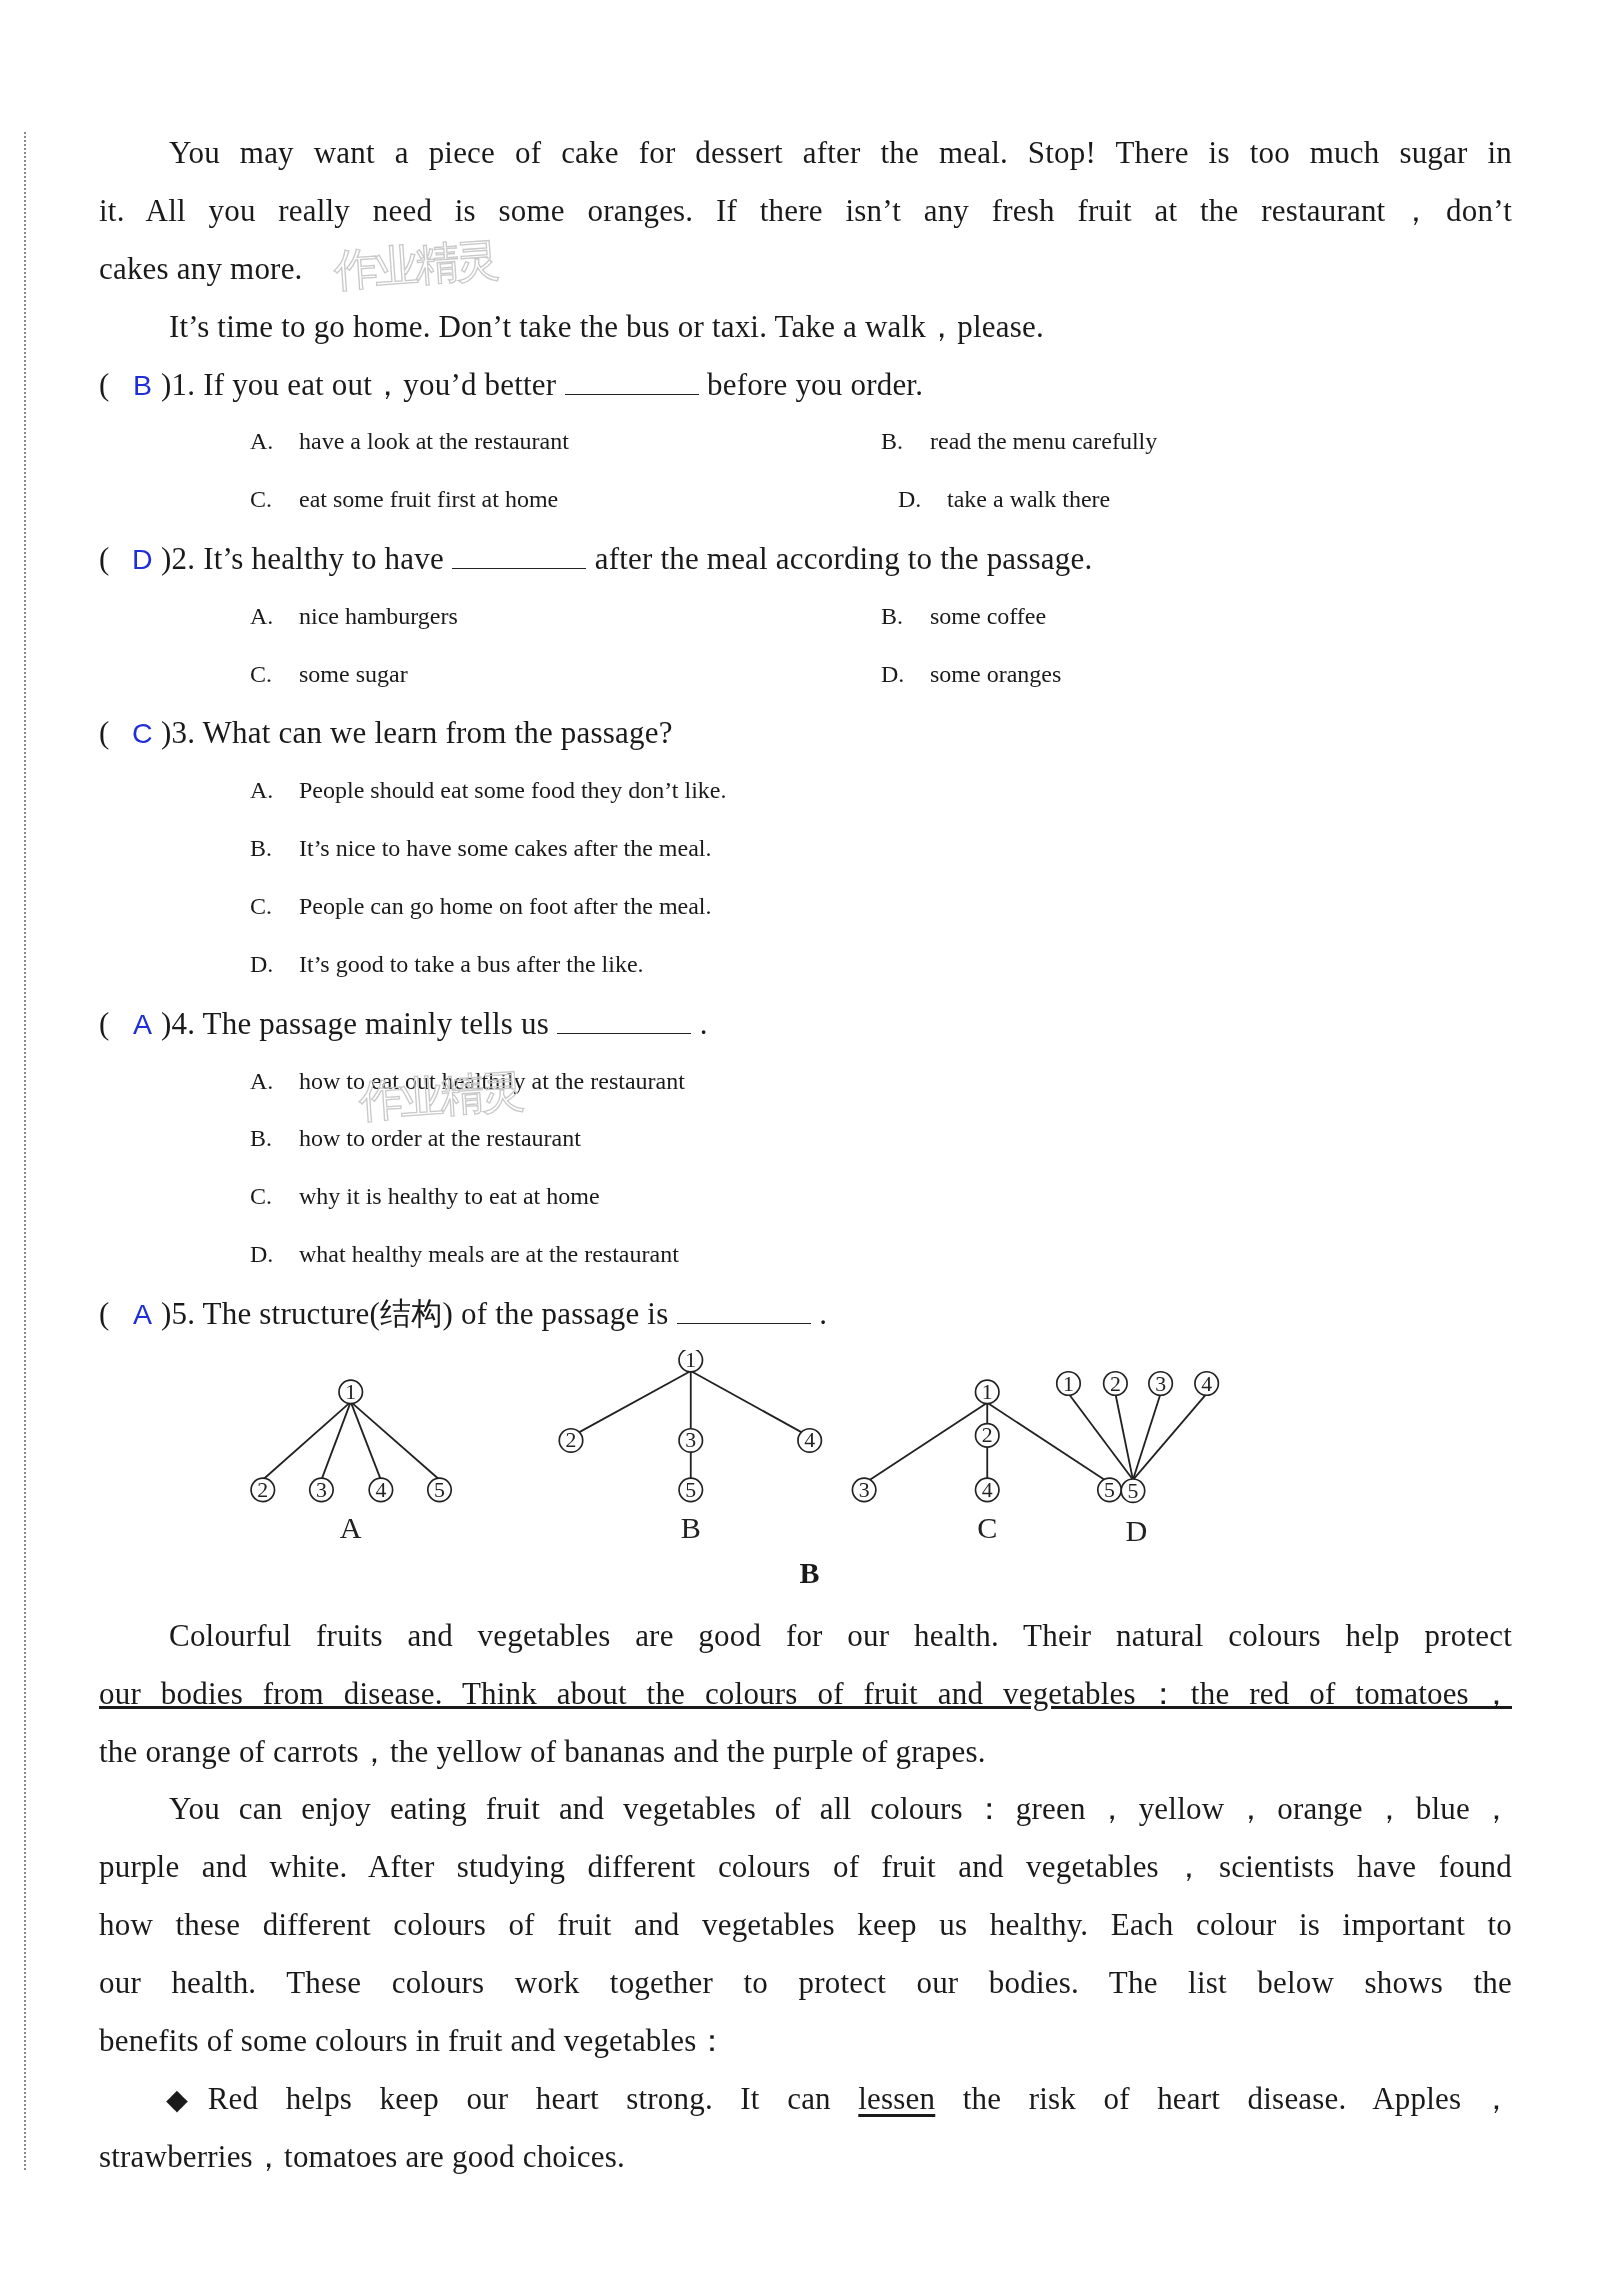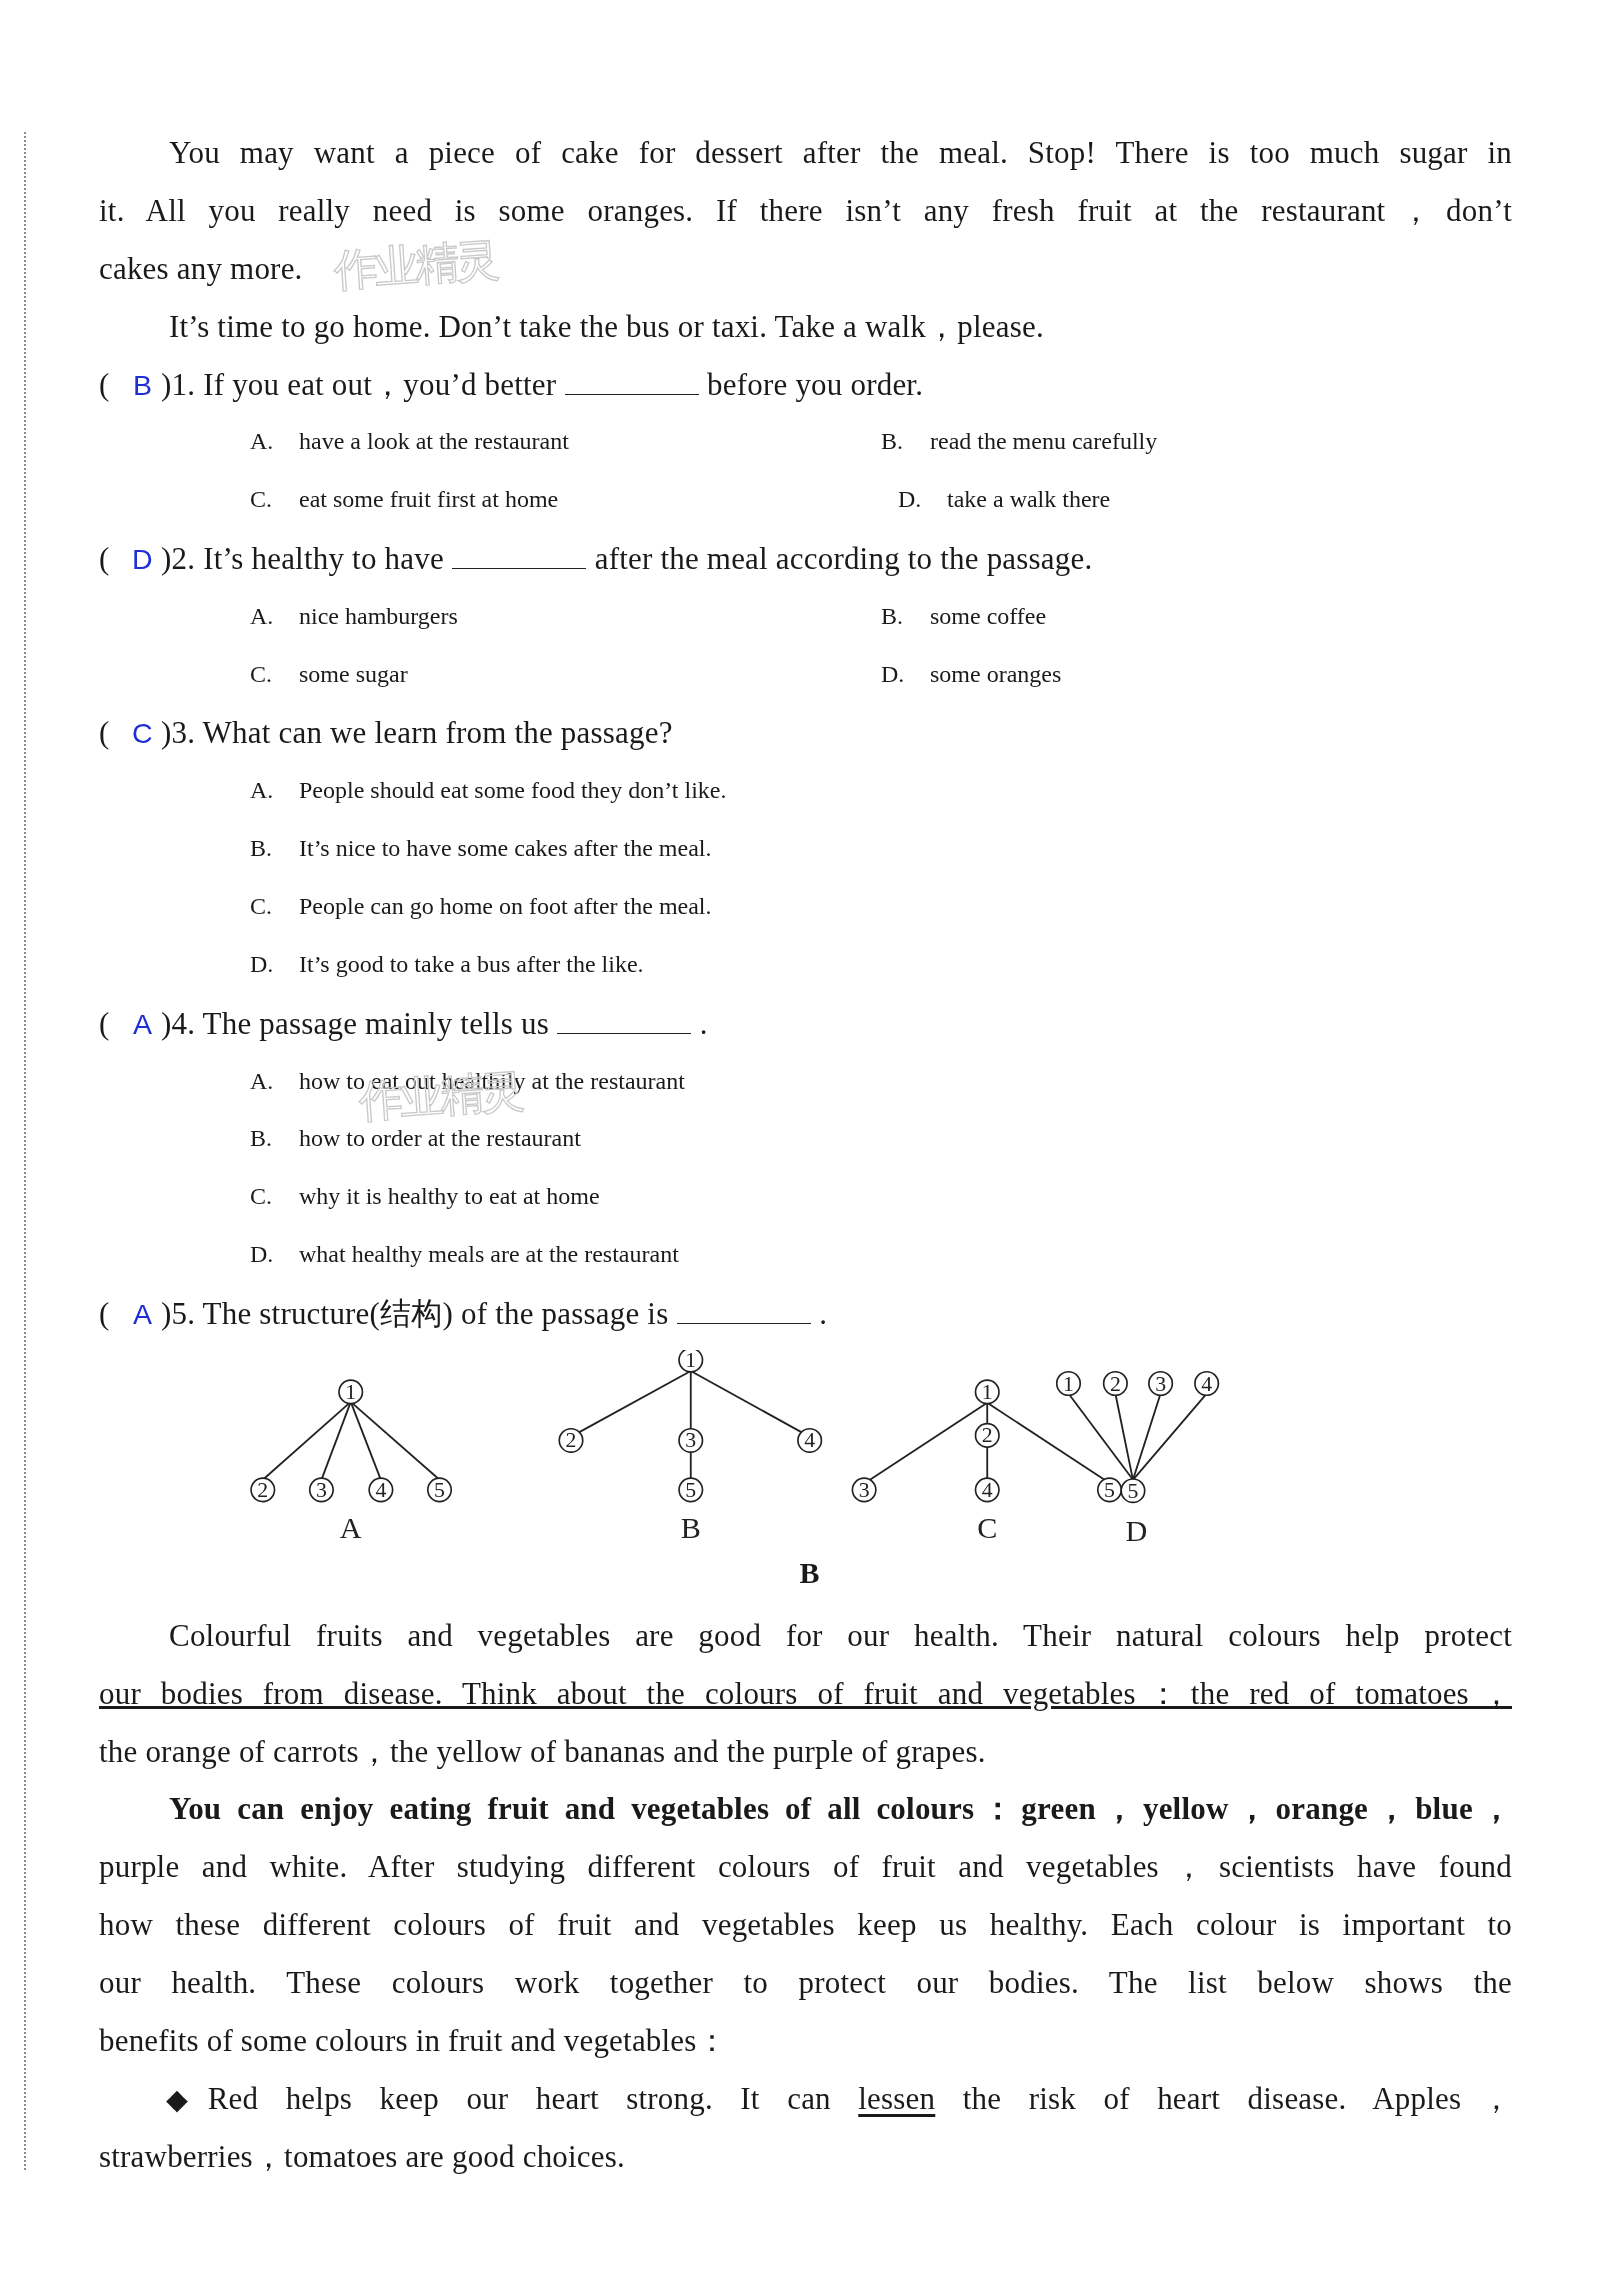--- a/index.html
+++ b/index.html
@@ -207,21 +207,21 @@
     <text class="dlabel" x="1105" y="228">D</text>
   </g>
 </svg>
 
 <div class="section-title">B</div>
 
 <div class="line just indent" style="top:1617px;">Colourful fruits and vegetables are good for our health.  Their natural colours help protect</div>
 <div class="line just" style="top:1675px;text-decoration:underline;">our bodies from disease.  Think about the colours of fruit and vegetables：the red of tomatoes，</div>
 <div class="line" style="top:1733px;">the orange of carrots，the yellow of bananas and the purple of grapes.</div>
 
-<div class="line just indent" style="top:1790px;font-weight:bold;">You can enjoy eating fruit and vegetables of all colours：green，yellow，orange，blue，</div>
+<div class="line just indent" style="top:1790px;">You can enjoy eating fruit and vegetables of all colours：green，yellow，orange，blue，</div>
 <div class="line just" style="top:1848px;">purple and white.  After studying different colours of fruit and vegetables，scientists have found</div>
 <div class="line just" style="top:1906px;">how these different colours of fruit and vegetables keep us healthy.  Each colour is important to</div>
 <div class="line just" style="top:1964px;">our health.  These colours work together to protect our bodies.  The list below shows the</div>
 <div class="line" style="top:2022px;">benefits of some colours in fruit and vegetables：</div>
 
 <div class="line just indent" style="left:166px; width:1346px; top:2080px;">
   <span class="diamond">◆</span><span>Red helps keep our heart strong.  It can</span>
   <span class="under">lessen</span>
   <span>the risk of heart disease.  Apples，</span>
 </div>

